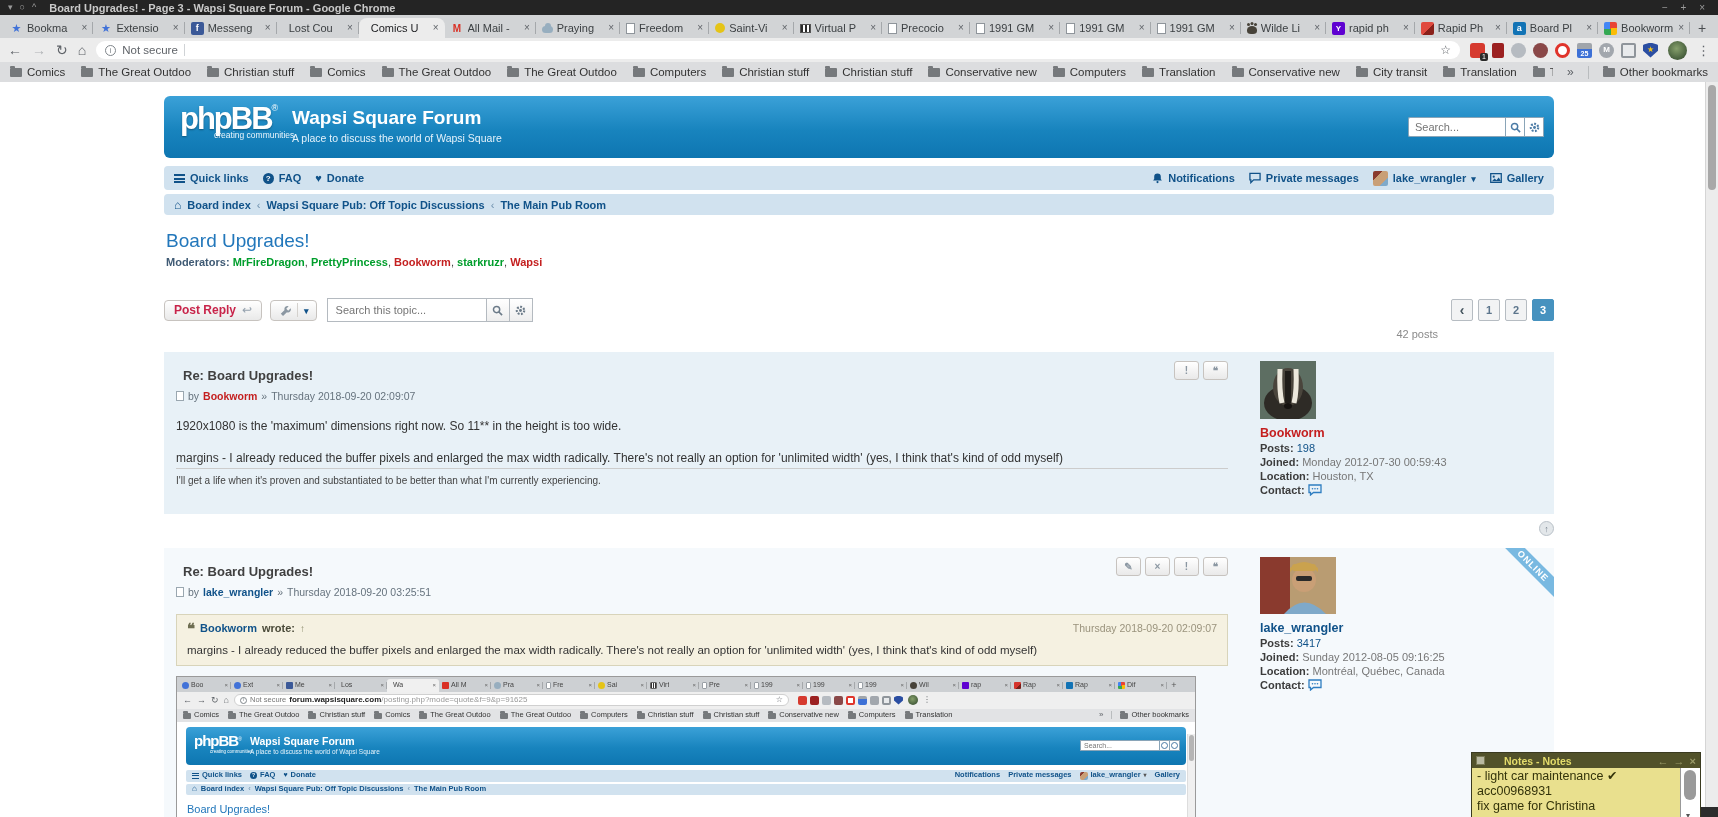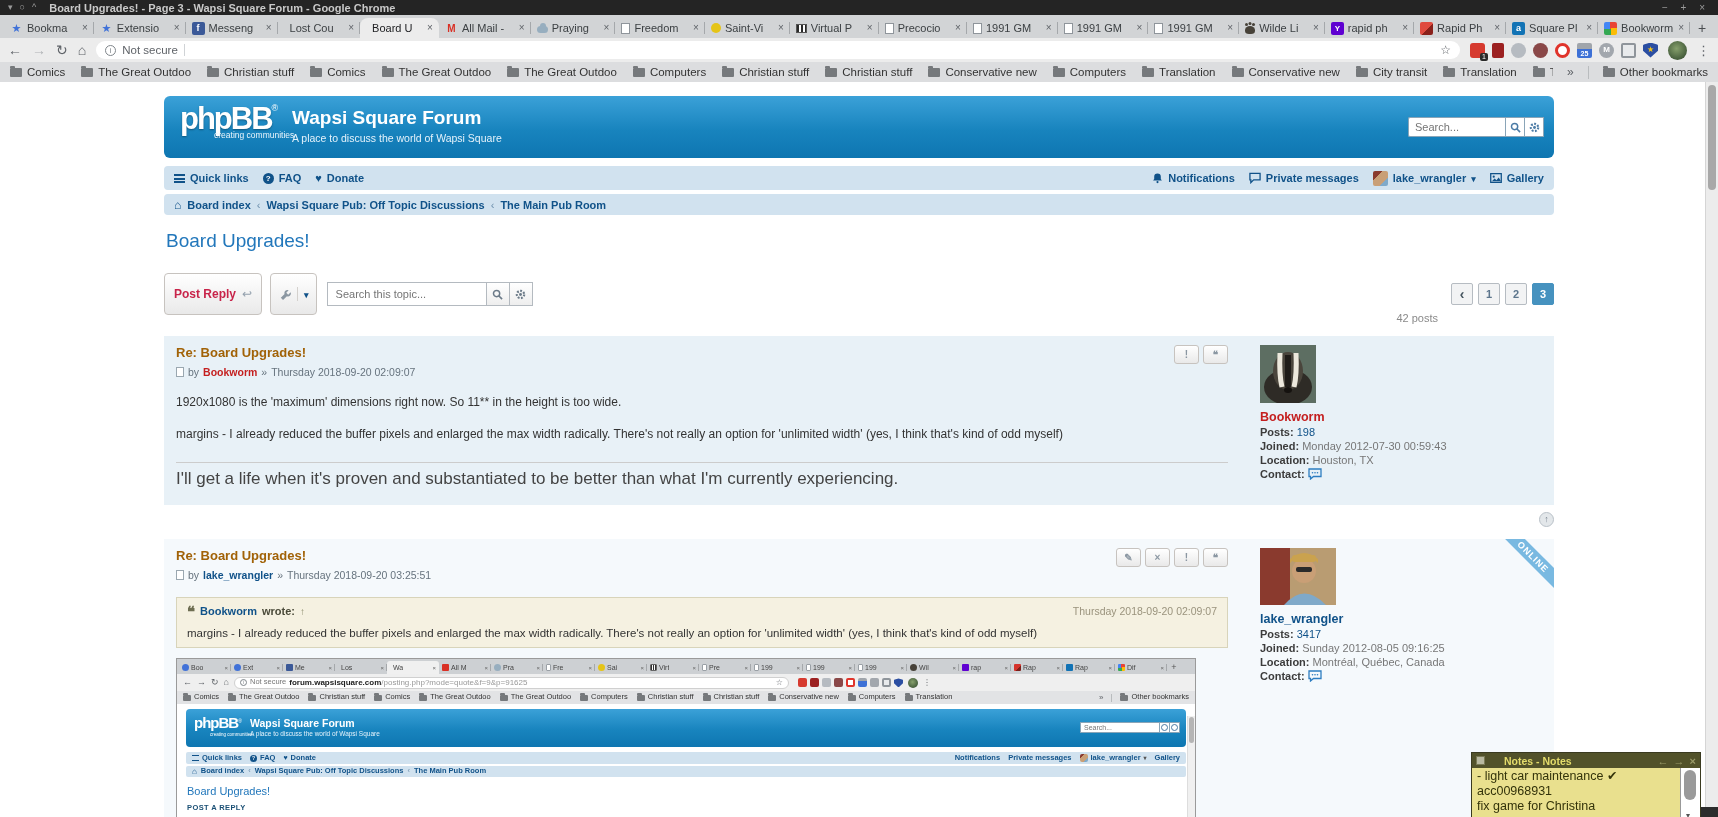--- a/index.html
+++ b/index.html
@@ -123,49 +123,49 @@
   
   .topictitle { font-size:19px; font-weight:normal; color:#2277bb; margin:15px 0 4px 2px; }
   .mods { font-size:11px; color:#444; margin-left:2px; }
   .mods b { color:#3f5a74; }
   .mod { font-weight:bold; }
   .mod::after { content:", "; color:#444; font-weight:normal; }
   .mod.last::after { content:""; }
 
   
   .actionrow { margin-top:12px; display:flex; align-items:center; }
-  .btn { display:inline-flex; align-items:center; gap:6px; background:linear-gradient(#fff,#e9e9e9); border:1px solid #c7c3bf; border-radius:4px; height:42px; padding:0 9px; font-size:12px; font-weight:bold; color:#c8244a; }
+  .btn { display:inline-flex; align-items:center; gap:6px; background:linear-gradient(#fff,#e9e9e9); border:1px solid #c7c3bf; border-radius:4px; height:21px; padding:0 9px; font-size:12px; font-weight:bold; color:#c8244a; }
   .rarrow { color:#93a0ad; font-weight:normal; font-size:12px; }
   .btn.tools { margin-left:8px; color:#7a8793; gap:6px; padding:0 7px; }
   .tsep { width:1px; height:14px; background:#d4d1cd; }
   .tsearch-grp { display:flex; margin-left:10px; }
   .tsearch { width:160px; height:24px; border:1px solid #b4bac0; padding:0 8px; font-size:11px; color:#444; font-family:inherit; }
   .sqbtn { width:24px; height:24px; border:1px solid #b4bac0; background:linear-gradient(#fff,#eee); margin-left:-1px; display:flex; align-items:center; justify-content:center; }
   .pagrow { margin-left:auto; display:flex; align-items:center; gap:5px; }
   .pcount { font-size:11px; color:#8a8a8a; margin-right:8px;margin-top:48px; }
   .pages { display:flex; gap:5px; }
   .pbtn { min-width:22px; height:22px; border:1px solid #b6bcc2; background:#f2f3f4; display:flex; align-items:center; justify-content:center; font-size:11px; font-weight:bold; color:#5c758c; border-radius:2px; padding:0 4px; }
   .pbtn.prev { font-size:14px; color:#45555f; }
   .pbtn.active { background:#4692bf; border-color:#4692bf; color:#fff; }
 
   
   .post { display:flex; margin-top:12px; padding:9px 12px 16px; position:relative; overflow:hidden; }
   .post.bg1 { background:#e8f1f7; }
   .post.bg2 { background:#f5f9fc; }
   .postbody { flex:1 1 auto; min-width:0; margin-right:18px; position:relative; }
-  .postbody h3 { font-size:13px; color:#a16207; margin:0; font-weight:bold; }
+  .postbody h3 { font-size:13px; color:#404040; margin:7px; font-weight:bold; }
   .pactions { position:absolute; top:0; right:0; display:flex; gap:4px; }
   .pact { width:25px; height:19px; display:flex; align-items:center; justify-content:center; background:linear-gradient(#fff,#e9e9e9); border:1px solid #c7c3bf; border-radius:3px; color:#8b97a2; font-size:10px; font-weight:bold; }
   .byline { margin-top:6px; font-size:10.5px; color:#66737e; display:flex; align-items:center; gap:4px; }
   .sheet { width:8px; height:10px; background:#fff; border:1px solid #9aa7b0; }
   .author { font-weight:bold; text-decoration:none; }
   .pcontent { margin-top:16px; font-size:12px; color:#333; line-height:1.45; }
   .pcontent p { margin:0; }
   .pcontent p + p { margin-top:15px; }
-  .sig { margin-top:18px; border-top:1px solid #ccc; padding-top:6px; font-size:17px; color:#444; }
+  .sig { border-top:1px solid #ccc; padding-top:6px; font-size:10px; color:#444; }
   .quote { background:#f5f1e1; border:1px solid #d8d4ba; padding:6px 10px; margin:14px 0 10px; }
   .qhead { display:flex; align-items:center; gap:5px; font-size:11px; color:#4a4a39; }
   .qmark { color:#6e6e52; font-size:15px; line-height:.7; font-weight:bold; }
   .qauthor { color:#105289; font-weight:bold; text-decoration:none; }
   .qwrote { color:#4a4a39; }
   .qup { color:#8a8a6a; text-decoration:none; font-size:10px; }
   .qdate { margin-left:auto; color:#9a937d; font-size:10.5px; }
   .qbody { margin-top:5px; font-size:11.5px; color:#333; }
   .pbody2 { margin:0; font-size:12px; color:#333; }
 
@@ -307,21 +307,21 @@
       </div>
 
       <div class="tab">
         <span class="fav ic-none"></span>
         <span class="tab-label">Lost Cou</span>
         <span class="tab-close"></span>
       </div>
 
       <div class="tab active">
         <span class="fav ic-none"></span>
-        <span class="tab-label">Board U</span>
+        <span class="tab-label">Comics U</span>
         <span class="tab-close"></span>
       </div>
 
       <div class="tab">
         <span class="fav ic-gmail"></span>
         <span class="tab-label">All Mail -</span>
         <span class="tab-close"></span>
       </div>
 
       <div class="tab">
@@ -385,21 +385,21 @@
       </div>
 
       <div class="tab">
         <span class="fav ic-photo-red"></span>
         <span class="tab-label">Rapid Ph</span>
         <span class="tab-close"></span>
       </div>
 
       <div class="tab">
         <span class="fav ic-a-blue"></span>
-        <span class="tab-label">Square Pl</span>
+        <span class="tab-label">Board Pl</span>
         <span class="tab-close"></span>
       </div>
 
       <div class="tab">
         <span class="fav ic-colorful"></span>
         <span class="tab-label">Bookworm</span>
         <span class="tab-close"></span>
       </div>
 
     <div class="newtab">+</div>
@@ -598,20 +598,24 @@
       <div class="crumbbar">
         <span class="home-ic"></span>
         <a class="crumb">Board index</a>
         <span class="csep">‹</span>
         <a class="crumb">Wapsi Square Pub: Off Topic Discussions</a>
         <span class="csep">‹</span>
         <a class="crumb">The Main Pub Room</a>
       </div>
 
       <h2 class="topictitle">Board Upgrades!</h2>
+      <div class="mods">
+        <b>Moderators:</b>
+        <span><span class="mod" style="color: rgb(0, 158, 44);">MrFireDragon</span><span class="mod" style="color: rgb(0, 158, 44);">PrettyPrincess</span><span class="mod" style="color: rgb(196, 31, 31);">Bookworm</span><span class="mod" style="color: rgb(0, 158, 44);">starkruzr</span><span class="mod last" style="color: rgb(196, 31, 31);">Wapsi</span></span>
+      </div>
 
       <div class="actionrow">
         <span class="btn pr">
             <span>Post Reply</span>
             <span class="rarrow">↩</span>
           </span>
         <span class="btn tools">
           <svg width="13" height="13" viewBox="0 0 14 14">
               <path d="M11.5 2.5a3.2 3.2 0 0 0-4.4 4L3 10.6 5.4 13l4.2-4.1a3.2 3.2 0 0 0 4-4.3L11 7.2 8.9 5l2.6-2.5z" fill="#8b97a2"></path>
             </svg>

